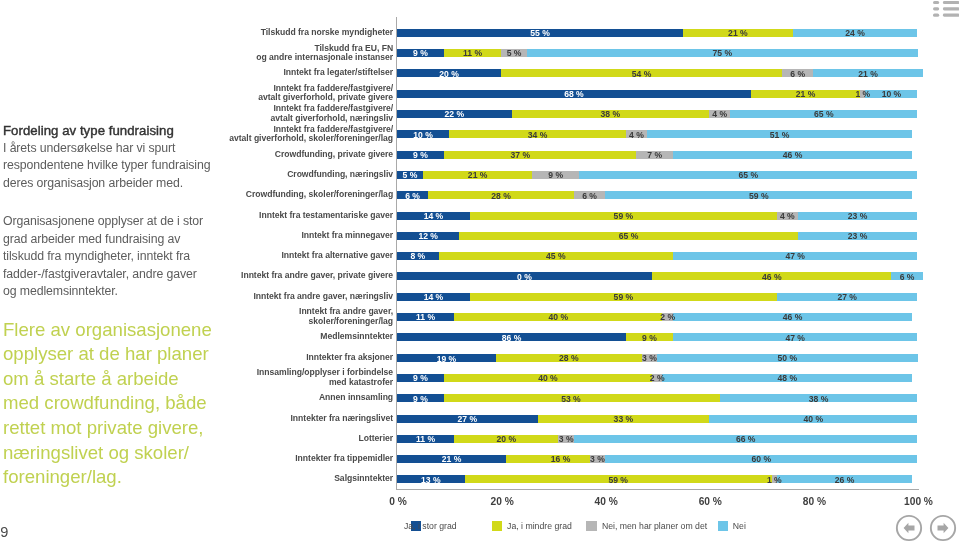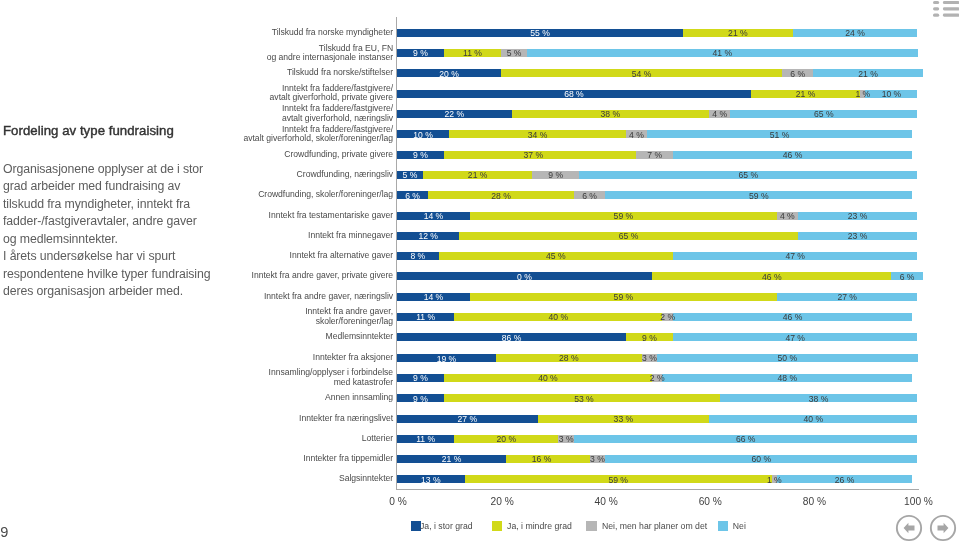--- a/index.html
+++ b/index.html
@@ -12,21 +12,21 @@
   
   .text-col{position:absolute;left:3px;top:122.2px;width:236px;}
   .heading{margin:0;font-size:13.2px;font-weight:400;color:#333333;letter-spacing:0.05px;line-height:17.7px;white-space:pre;-webkit-text-stroke:0.42px #333333;}
   .body-p{margin:0;font-size:12.3px;color:#5d5d5d;line-height:17.5px;font-weight:400;letter-spacing:-0.1px;white-space:pre;}
   .body-p.p2{margin-top:20.8px;}
   .highlight{margin:0;margin-top:17.0px;font-size:18.6px;color:#c0d150;line-height:24.6px;font-weight:400;letter-spacing:0px;white-space:pre;}
 
   .page-num{position:absolute;left:0.2px;top:525.0px;font-size:14.6px;color:#4a4a4a;line-height:14.6px;}
 
   
-  .chart{position:absolute;left:0;top:0;width:960px;height:542px;}
+  .chart{position:absolute;left:0;top:0;width:960px;height:542px;font-weight:bold;}
   .chart-rows{position:absolute;left:0;top:0;width:960px;}
   .chart-labels{position:absolute;left:0;top:0;width:960px;}
   .cat{position:absolute;right:0;text-align:right;font-size:8.6px;color:#4a4a4a;line-height:9.2px;white-space:pre;letter-spacing:-0.02px;}
   .bar{position:absolute;height:8.0px;}
   .barlabel{position:absolute;font-size:8.6px;color:#ffffff;text-align:center;line-height:8.0px;}
   .barlabel.dark{color:#3a3a3a;}
   .axis-line{position:absolute;background:#a9a9a9;width:1px;}
   .x-axis-line{position:absolute;background:#a9a9a9;height:1px;}
   .xticks{position:absolute;left:0;top:0;}
   .xtick{position:absolute;font-size:10.2px;color:#3f3f3f;text-align:center;letter-spacing:0px;}
@@ -52,45 +52,52 @@
       <rect x="9.9" y="0" width="16.6" height="3.1" rx="1.4" fill="#b2b2b2"></rect>
       <rect x="0" y="6.3" width="6.2" height="3.1" rx="1.55" fill="#b2b2b2"></rect>
       <rect x="9.9" y="6.3" width="16.6" height="3.1" rx="1.4" fill="#b2b2b2"></rect>
       <rect x="0" y="12.6" width="6.2" height="3.1" rx="1.55" fill="#b2b2b2"></rect>
       <rect x="9.9" y="12.6" width="16.6" height="3.1" rx="1.4" fill="#b2b2b2"></rect>
     </svg>
   </div>
 
   <div class="text-col">
     <h1 class="heading">Fordeling av type fundraising</h1>
+    <p class="body-p p1">I årets undersøkelse har vi spurt
+respondentene hvilke typer fundraising
+deres organisasjon arbeider med.</p>
     <p class="body-p p2">Organisasjonene opplyser at de i stor
 grad arbeider med fundraising av
 tilskudd fra myndigheter, inntekt fra
 fadder-/fastgiveravtaler, andre gaver
 og medlemsinntekter.</p>
-    <p class="body-p p1">I årets undersøkelse har vi spurt
-respondentene hvilke typer fundraising
-deres organisasjon arbeider med.</p>
+    <p class="highlight">Flere av organisasjonene
+opplyser at de har planer
+om å starte å arbeide
+med crowdfunding, både
+rettet mot private givere,
+næringslivet og skoler/
+foreninger/lag.</p>
   </div>
 
   <div class="page-num">9</div>
 
   <div class="chart">
     <div class="chart-rows">
         <div class="cat" style="right: 566.9px; top: 27.8px;">Tilskudd fra norske myndigheter</div>
         <div class="bar" style="left: 397px; top: 28.8px; width: 286.275px; background: rgb(19, 79, 147);"></div>
         <div class="bar" style="left: 683.275px; top: 28.8px; width: 109.305px; background: rgb(209, 217, 25);"></div>
         <div class="bar" style="left: 792.58px; top: 28.8px; width: 124.92px; background: rgb(109, 197, 232);"></div>
         <div class="cat" style="right: 566.9px; top: 43.5px;">Tilskudd fra EU, FN
 og andre internasjonale instanser</div>
         <div class="bar" style="left: 397px; top: 49.1px; width: 46.845px; background: rgb(19, 79, 147);"></div>
         <div class="bar" style="left: 443.845px; top: 49.1px; width: 57.255px; background: rgb(209, 217, 25);"></div>
         <div class="bar" style="left: 501.1px; top: 49.1px; width: 26.025px; background: rgb(182, 182, 182);"></div>
         <div class="bar" style="left: 527.125px; top: 49.1px; width: 390.375px; background: rgb(109, 197, 232);"></div>
-        <div class="cat" style="right: 566.9px; top: 68.4px;">Tilskudd fra norske/stiftelser</div>
+        <div class="cat" style="right: 566.9px; top: 68.4px;">Inntekt fra legater/stiftelser</div>
         <div class="bar" style="left: 397px; top: 69.4px; width: 104.1px; background: rgb(19, 79, 147);"></div>
         <div class="bar" style="left: 501.1px; top: 69.4px; width: 281.07px; background: rgb(209, 217, 25);"></div>
         <div class="bar" style="left: 782.17px; top: 69.4px; width: 31.23px; background: rgb(182, 182, 182);"></div>
         <div class="bar" style="left: 813.4px; top: 69.4px; width: 109.305px; background: rgb(109, 197, 232);"></div>
         <div class="cat" style="right: 566.9px; top: 84.1px;">Inntekt fra faddere/fastgivere/
 avtalt giverforhold, private givere</div>
         <div class="bar" style="left: 397px; top: 89.7px; width: 353.94px; background: rgb(19, 79, 147);"></div>
         <div class="bar" style="left: 750.94px; top: 89.7px; width: 109.305px; background: rgb(209, 217, 25);"></div>
         <div class="bar" style="left: 860.245px; top: 89.7px; width: 5.205px; background: rgb(182, 182, 182);"></div>
         <div class="bar" style="left: 865.45px; top: 89.7px; width: 52.05px; background: rgb(109, 197, 232);"></div>
@@ -187,39 +194,39 @@
         <div class="bar" style="left: 771.76px; top: 475.4px; width: 5.205px; background: rgb(182, 182, 182);"></div>
         <div class="bar" style="left: 776.965px; top: 475.4px; width: 135.33px; background: rgb(109, 197, 232);"></div>
       </div>
     <div class="chart-labels">
         <div class="barlabel" style="left: 383px; width: 314.275px; top: 29.1px;">55 %</div>
         <div class="barlabel dark" style="left: 669.275px; width: 137.305px; top: 29.1px;">21 %</div>
         <div class="barlabel dark" style="left: 778.58px; width: 152.92px; top: 29.1px;">24 %</div>
         <div class="barlabel" style="left: 383px; width: 74.845px; top: 49.4px;">9 %</div>
         <div class="barlabel dark" style="left: 429.845px; width: 85.255px; top: 49.4px;">11 %</div>
         <div class="barlabel dark" style="left: 487.1px; width: 54.025px; top: 49.4px;">5 %</div>
-        <div class="barlabel dark" style="left: 513.125px; width: 418.375px; top: 49.4px;">41 %</div>
+        <div class="barlabel dark" style="left: 513.125px; width: 418.375px; top: 49.4px;">75 %</div>
         <div class="barlabel" style="left: 383px; width: 132.1px; top: 69.7px;">20 %</div>
         <div class="barlabel dark" style="left: 487.1px; width: 309.07px; top: 69.7px;">54 %</div>
         <div class="barlabel dark" style="left: 768.17px; width: 59.23px; top: 69.7px;">6 %</div>
         <div class="barlabel dark" style="left: 799.4px; width: 137.305px; top: 69.7px;">21 %</div>
         <div class="barlabel" style="left: 383px; width: 381.94px; top: 90px;">68 %</div>
         <div class="barlabel dark" style="left: 736.94px; width: 137.305px; top: 90px;">21 %</div>
         <div class="barlabel dark" style="left: 846.245px; width: 33.205px; top: 90px;">1 %</div>
         <div class="barlabel dark" style="left: 851.45px; width: 80.05px; top: 90px;">10 %</div>
         <div class="barlabel" style="left: 383px; width: 142.51px; top: 110.3px;">22 %</div>
         <div class="barlabel dark" style="left: 497.51px; width: 225.79px; top: 110.3px;">38 %</div>
         <div class="barlabel dark" style="left: 695.3px; width: 48.82px; top: 110.3px;">4 %</div>
         <div class="barlabel dark" style="left: 716.12px; width: 215.38px; top: 110.3px;">65 %</div>
         <div class="barlabel" style="left: 383px; width: 80.05px; top: 130.6px;">10 %</div>
         <div class="barlabel dark" style="left: 435.05px; width: 204.97px; top: 130.6px;">34 %</div>
         <div class="barlabel dark" style="left: 612.02px; width: 48.82px; top: 130.6px;">4 %</div>
         <div class="barlabel dark" style="left: 632.84px; width: 293.455px; top: 130.6px;">51 %</div>
         <div class="barlabel" style="left: 383px; width: 74.845px; top: 150.9px;">9 %</div>
-        <div class="barlabel dark" style="left: 423px; width: 220.585px; top: 150.9px;">37 %</div>
+        <div class="barlabel dark" style="left: 410px; width: 220.585px; top: 150.9px;">37 %</div>
         <div class="barlabel dark" style="left: 622.43px; width: 64.435px; top: 150.9px;">7 %</div>
         <div class="barlabel dark" style="left: 658.865px; width: 267.43px; top: 150.9px;">46 %</div>
         <div class="barlabel" style="left: 383px; width: 54.025px; top: 171.2px;">5 %</div>
         <div class="barlabel dark" style="left: 409.025px; width: 137.305px; top: 171.2px;">21 %</div>
         <div class="barlabel dark" style="left: 518.33px; width: 74.845px; top: 171.2px;">9 %</div>
         <div class="barlabel dark" style="left: 565.175px; width: 366.325px; top: 171.2px;">65 %</div>
         <div class="barlabel" style="left: 383px; width: 59.23px; top: 191.5px;">6 %</div>
         <div class="barlabel dark" style="left: 414.23px; width: 173.74px; top: 191.5px;">28 %</div>
         <div class="barlabel dark" style="left: 559.97px; width: 59.23px; top: 191.5px;">6 %</div>
         <div class="barlabel dark" style="left: 591.2px; width: 335.095px; top: 191.5px;">59 %</div>
@@ -248,31 +255,31 @@
         <div class="barlabel dark" style="left: 658.865px; width: 272.635px; top: 333.6px;">47 %</div>
         <div class="barlabel" style="left: 383px; width: 126.895px; top: 355px;">19 %</div>
         <div class="barlabel dark" style="left: 481.895px; width: 173.74px; top: 353.9px;">28 %</div>
         <div class="barlabel dark" style="left: 627.635px; width: 43.615px; top: 353.9px;">3 %</div>
         <div class="barlabel dark" style="left: 643.25px; width: 288.25px; top: 353.9px;">50 %</div>
         <div class="barlabel" style="left: 383px; width: 74.845px; top: 374.2px;">9 %</div>
         <div class="barlabel dark" style="left: 429.845px; width: 236.2px; top: 374.2px;">40 %</div>
         <div class="barlabel dark" style="left: 638.045px; width: 38.41px; top: 374.2px;">2 %</div>
         <div class="barlabel dark" style="left: 648.455px; width: 277.84px; top: 374.2px;">48 %</div>
         <div class="barlabel" style="left: 383px; width: 74.845px; top: 394.5px;">9 %</div>
-        <div class="barlabel dark" style="left: 432px; width: 303.865px; top: 394.5px;">53 %</div>
+        <div class="barlabel dark" style="left: 419px; width: 303.865px; top: 394.5px;">53 %</div>
         <div class="barlabel dark" style="left: 705.71px; width: 225.79px; top: 394.5px;">38 %</div>
         <div class="barlabel" style="left: 383px; width: 168.535px; top: 414.8px;">27 %</div>
         <div class="barlabel dark" style="left: 523.535px; width: 199.765px; top: 414.8px;">33 %</div>
         <div class="barlabel dark" style="left: 695.3px; width: 236.2px; top: 414.8px;">40 %</div>
         <div class="barlabel" style="left: 383px; width: 85.255px; top: 435.1px;">11 %</div>
         <div class="barlabel dark" style="left: 440.255px; width: 132.1px; top: 435.1px;">20 %</div>
         <div class="barlabel dark" style="left: 544.355px; width: 43.615px; top: 435.1px;">3 %</div>
         <div class="barlabel dark" style="left: 559.97px; width: 371.53px; top: 435.1px;">66 %</div>
         <div class="barlabel" style="left: 383px; width: 137.305px; top: 455.4px;">21 %</div>
-        <div class="barlabel dark" style="left: 486px; width: 111.28px; top: 455.4px;">16 %</div>
+        <div class="barlabel dark" style="left: 505px; width: 111.28px; top: 455.4px;">16 %</div>
         <div class="barlabel dark" style="left: 575.585px; width: 43.615px; top: 455.4px;">3 %</div>
         <div class="barlabel dark" style="left: 591.2px; width: 340.3px; top: 455.4px;">60 %</div>
         <div class="barlabel" style="left: 383px; width: 95.665px; top: 475.7px;">13 %</div>
         <div class="barlabel dark" style="left: 450.665px; width: 335.095px; top: 475.7px;">59 %</div>
         <div class="barlabel dark" style="left: 757.76px; width: 33.205px; top: 475.7px;">1 %</div>
         <div class="barlabel dark" style="left: 762.965px; width: 163.33px; top: 475.7px;">26 %</div>
       </div>
     <div class="axis-line" style="left: 396px; top: 16.5px; height: 472.9px;"></div>
     <div class="x-axis-line" style="left: 396px; top: 489.4px; width: 522.5px;"></div>
     <div class="xticks">
@@ -280,21 +287,21 @@
         <div class="xtick" style="left: 472.1px; width: 60px; top: 495.8px;">20 %</div>
         <div class="xtick" style="left: 576.2px; width: 60px; top: 495.8px;">40 %</div>
         <div class="xtick" style="left: 680.3px; width: 60px; top: 495.8px;">60 %</div>
         <div class="xtick" style="left: 784.4px; width: 60px; top: 495.8px;">80 %</div>
         <div class="xtick" style="left: 888.5px; width: 60px; top: 495.8px;">100 %</div>
       </div>
   </div>
 
   <div class="legend">
       <div class="legend-swatch" style="left: 411.1px; top: 521.4px; background: rgb(19, 79, 147);"></div>
-      <div class="legend-label" style="left: 420px; top: 521.5px;">Ja, i stor grad</div>
+      <div class="legend-label" style="left: 404px; top: 521.5px;">Ja, i stor grad</div>
       <div class="legend-swatch" style="left: 491.8px; top: 521.4px; background: rgb(209, 217, 25);"></div>
       <div class="legend-label" style="left: 507.1px; top: 521.5px;">Ja, i mindre grad</div>
       <div class="legend-swatch" style="left: 586.2px; top: 521.4px; background: rgb(182, 182, 182);"></div>
       <div class="legend-label" style="left: 601.9px; top: 521.5px;">Nei, men har planer om det</div>
       <div class="legend-swatch" style="left: 718px; top: 521.4px; background: rgb(109, 197, 232);"></div>
       <div class="legend-label" style="left: 732.8px; top: 521.5px;">Nei</div>
     </div>
 
   <div class="nav-btn nav-prev">
     <svg viewBox="0 0 28 28" width="28" height="28" aria-hidden="true">

